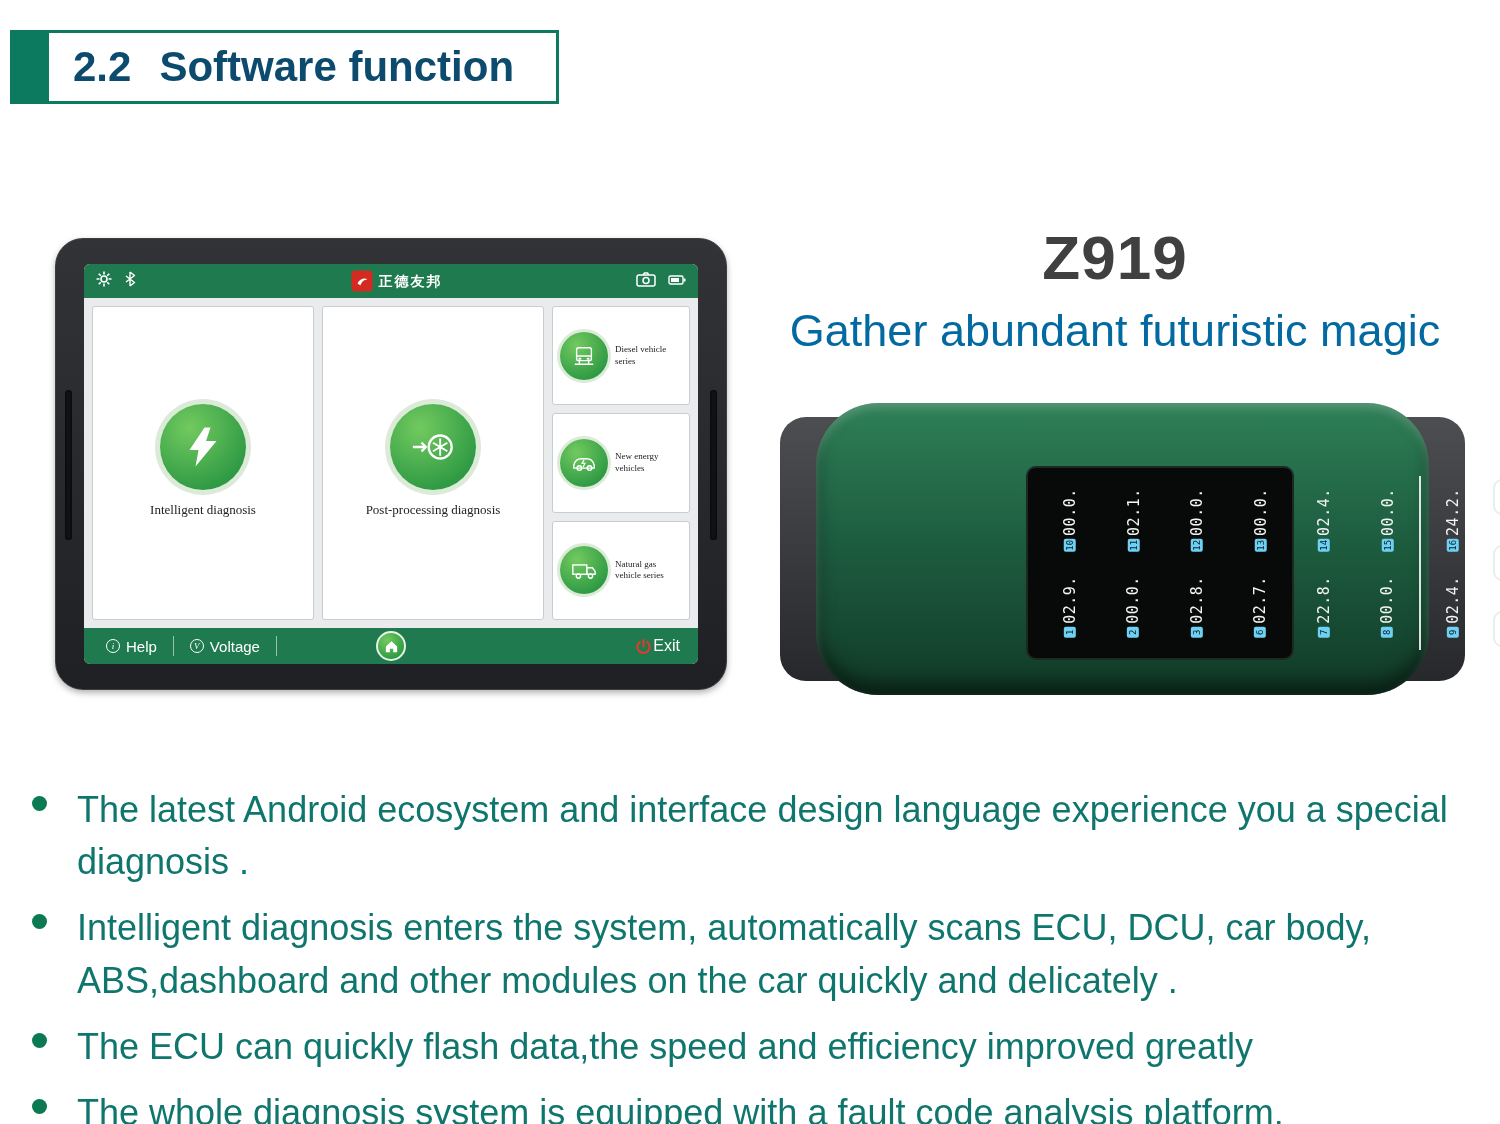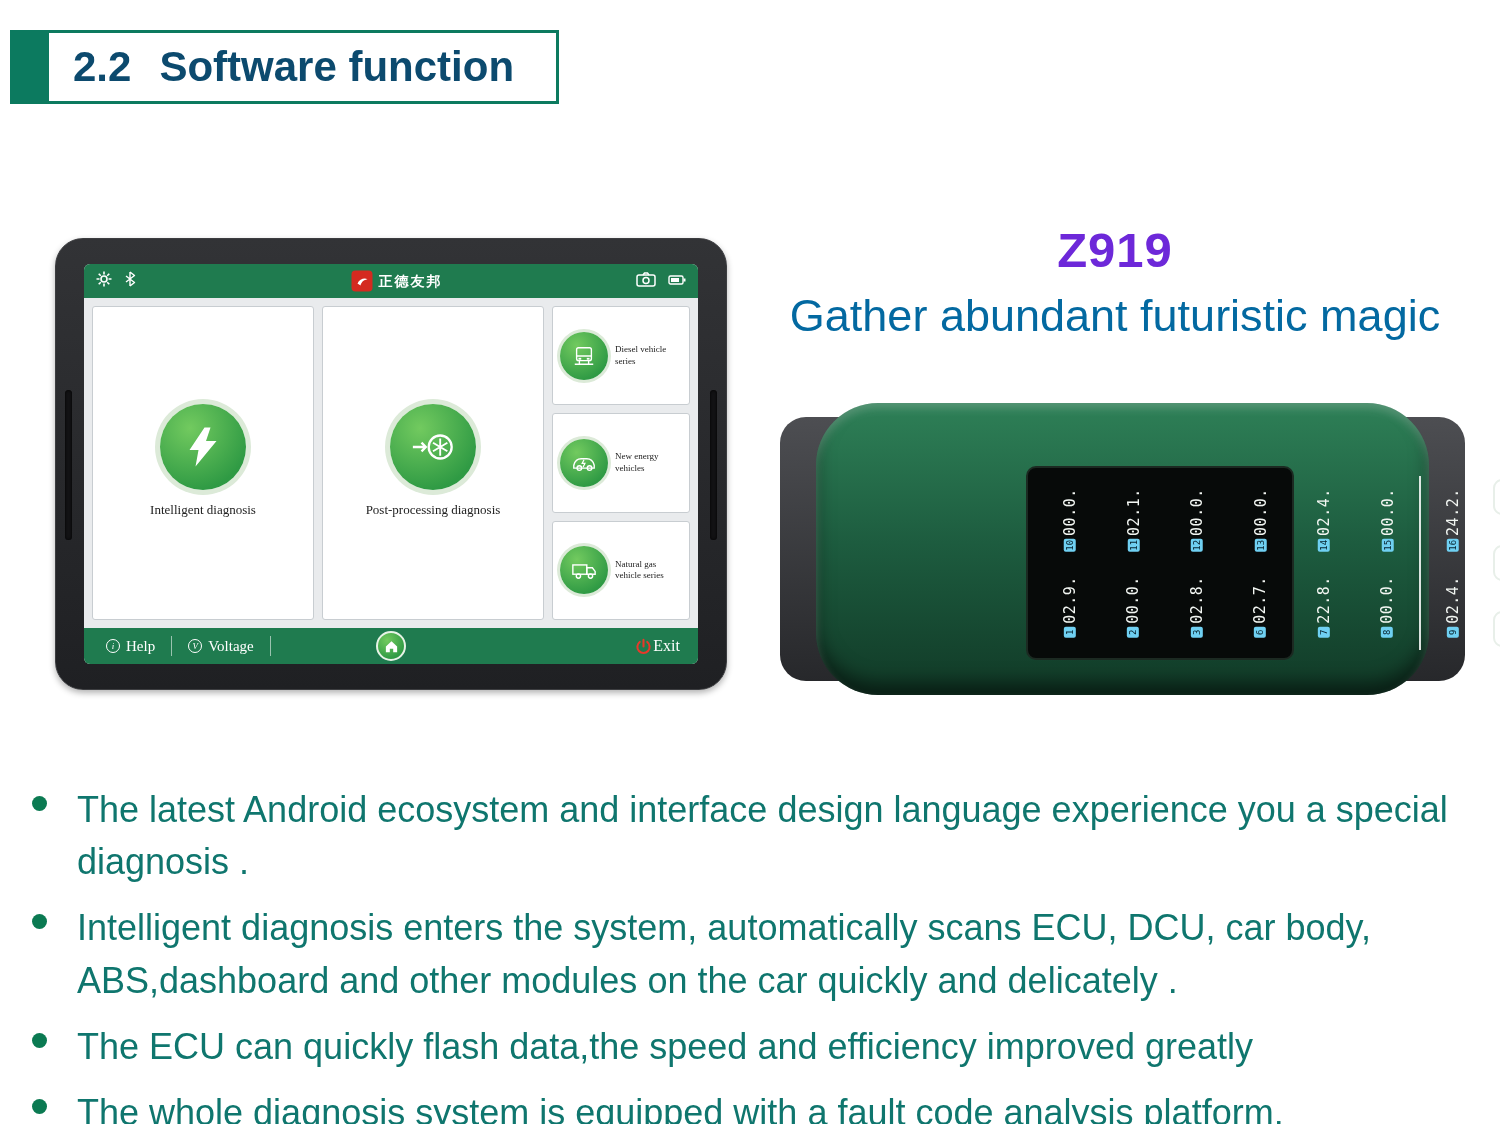--- a/index.html
+++ b/index.html
@@ -8,21 +8,21 @@
 
   
   .header { position:absolute; left:10px; top:30px; display:flex; align-items:stretch; height:74px; }
   .header-block { width:36px; background:#0c7a5f; }
   .header-box { border:3px solid #0c7a5f; background:#fff; display:flex; align-items:center; padding:0 42px 0 24px; }
   .header-number, .header-title-text { font-size:42px; font-weight:bold; color:#0c4a6e; }
   .header-number { margin-right:28px; }
 
   
   .product { position:absolute; left:765px; top:222px; width:700px; text-align:center; }
-  .product-model { font-size:49px; font-weight:bold; color:#6d28d9; letter-spacing:1px; }
+  .product-model { font-size:62px; font-weight:bold; color:#404040; letter-spacing:1px; }
   .product-tagline { margin-top:12px; font-size:45px; color:#0369a1; white-space:nowrap; }
 
   
   .tablet { position:absolute; left:55px; top:238px; width:672px; height:452px;
             background:linear-gradient(180deg,#323336,#1f2023); border:1px solid #3c3d40;
             border-radius:28px; box-shadow:0 3px 6px rgba(0,0,0,.30); }
   .grip { position:absolute; width:7px; height:150px; top:151px; background:#121214; border-radius:4px; box-shadow:inset 0 0 3px #000; }
   .grip.left { left:9px; } .grip.right { right:9px; }
   .tablet-screen { position:absolute; left:28px; top:25px; right:28px; bottom:25px; border-radius:6px; overflow:hidden;
                    background:#e9ebed; display:flex; flex-direction:column; }
@@ -43,21 +43,21 @@
 
   .t-side { width:138px; flex:none; display:flex; flex-direction:column; gap:8px; }
   .t-side-card { flex:1; background:#fff; border:1px solid #c8cdd1; border-radius:3px; display:flex; align-items:center; gap:7px; padding:0 7px; }
   .t-side-card .circle { width:48px; height:48px; flex:none; border-radius:50%;
                          background:radial-gradient(circle at 35% 28%, #72ca5f, #2f9a44 75%);
                          box-shadow:0 0 0 3px #dcead8; display:grid; place-items:center; }
   .t-side-card .label { font-family:"Liberation Serif", serif; font-size:9px; color:#222; line-height:1.3; }
 
   .t-bottombar { height:36px; background:#1f7b4f; display:flex; align-items:center; padding:0 6px; position:relative; color:#fff; flex:none; }
   .t-btn { display:flex; align-items:center; gap:6px; padding:0 16px; height:100%; cursor:pointer; }
-  .t-btn .t-btn-label, .t-exit .label { font-family:Liberation Serif, serif; font-size:15px; }
+  .t-btn .t-btn-label, .t-exit .label { font-family:Liberation Sans, sans-serif; font-size:15px; }
   .t-divider { width:1px; height:20px; background:rgba(255,255,255,.55); }
   .circle-glyph { width:14px; height:14px; border:1px solid #fff; border-radius:50%; display:inline-flex; align-items:center;
                   justify-content:center; font-size:9px; font-family:"Liberation Serif", serif; font-style:italic; flex:none; }
   .home-btn { position:absolute; left:50%; top:50%; transform:translate(-50%,-50%); width:30px; height:30px; border-radius:50%;
               background:radial-gradient(circle at 35% 28%, #72ca5f, #2f9a44 75%); border:2px solid #e7f3e7;
               display:grid; place-items:center; cursor:pointer; }
   .t-exit { margin-left:auto; display:flex; align-items:center; gap:1px; padding:8px 12px; height:100%; cursor:pointer; }
   .t-exit .label { font-size:16px; }
 
   

